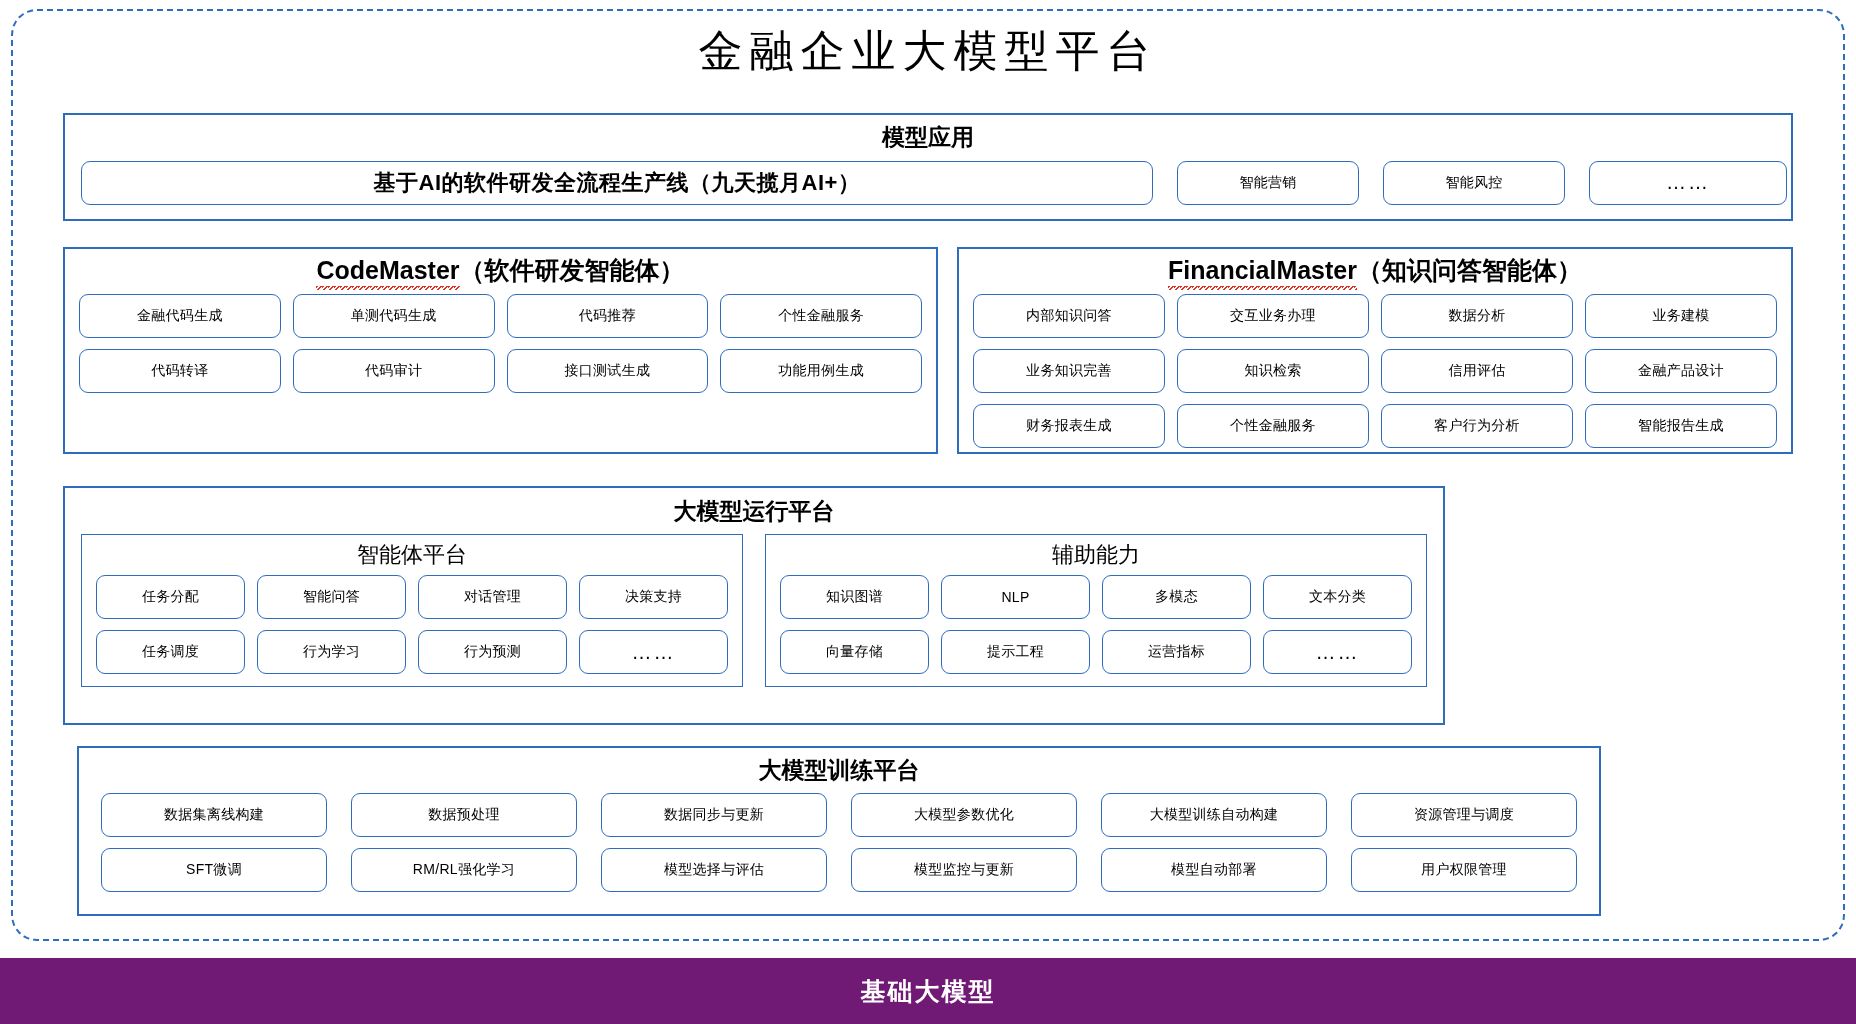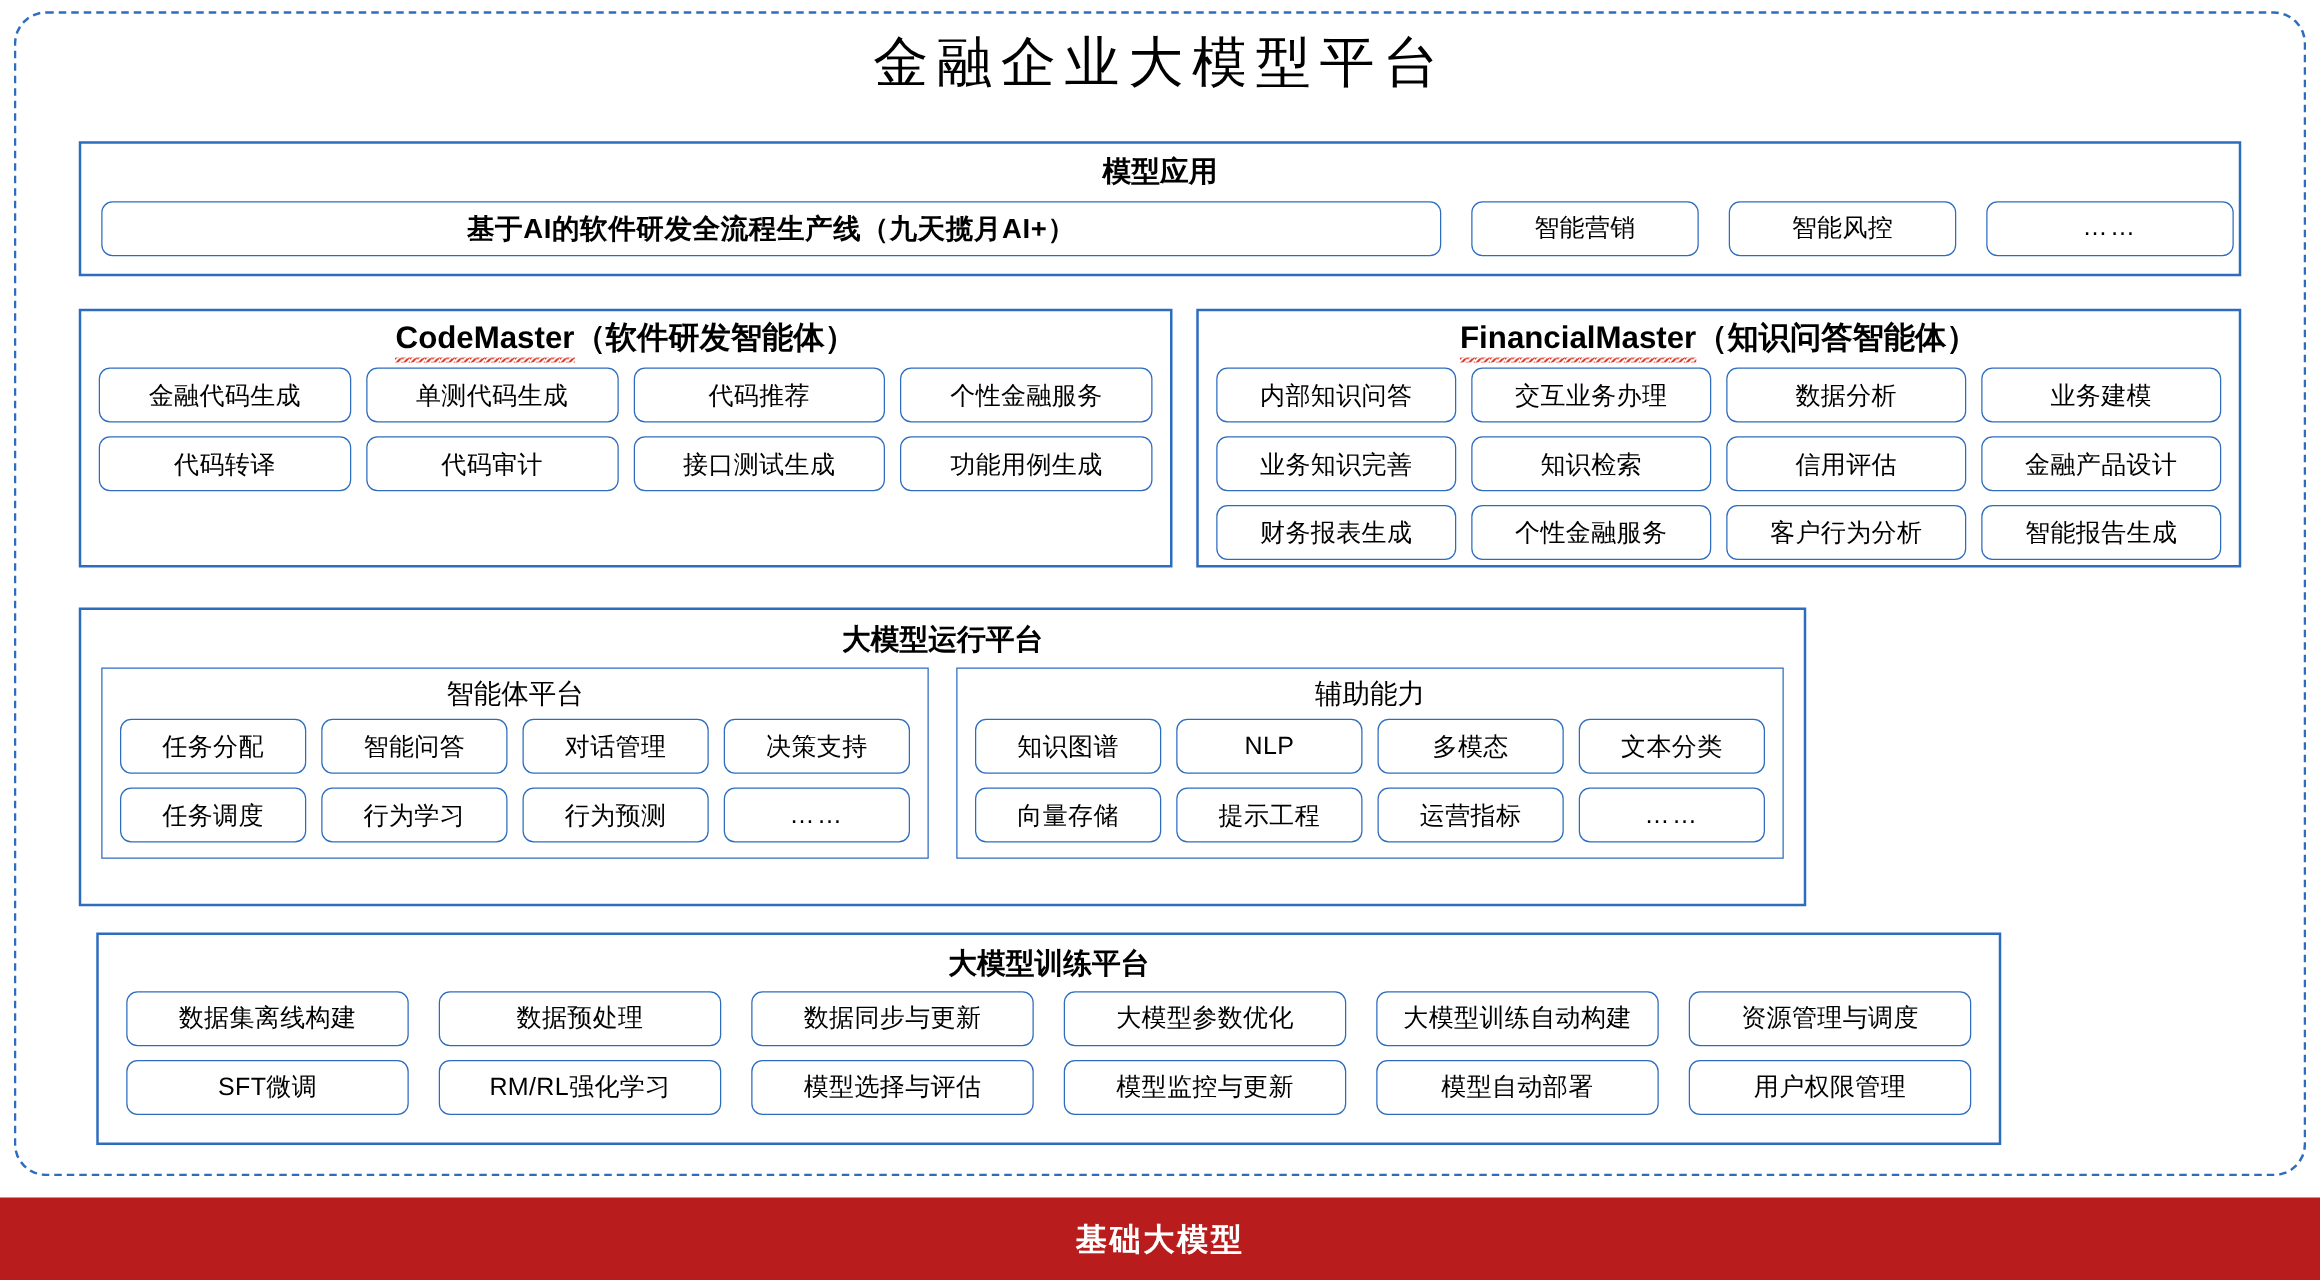--- a/index.html
+++ b/index.html
@@ -95,21 +95,21 @@
 
   .chip {
     flex: 1 1 0;
     height: 44px;
     border: 1.6px solid #2E6DBE;
     border-radius: 9px;
     background: #ffffff;
     display: flex;
     align-items: center;
     justify-content: center;
-    font-size: 20px;
+    font-size: 14px;
     color: #000000;
     white-space: nowrap;
     letter-spacing: 0.3px;
   }
 
   .chip.dots { letter-spacing: 2px; font-size: 20px; }
 
   
   #sec-apps {
     left: 63px;
@@ -197,21 +197,21 @@
   }
   .train-grid .chip-row { gap: 24px; }
 
   
   .base-band {
     position: absolute;
     left: 0;
     top: 958px;
     width: 1856px;
     height: 66px;
-    background: #b91c1c;
+    background: #701a75;
     display: flex;
     align-items: center;
     justify-content: center;
   }
   .base-band-label {
     color: #ffffff;
     font-size: 25px;
     font-weight: 700;
     letter-spacing: 2px;
     white-space: nowrap;

